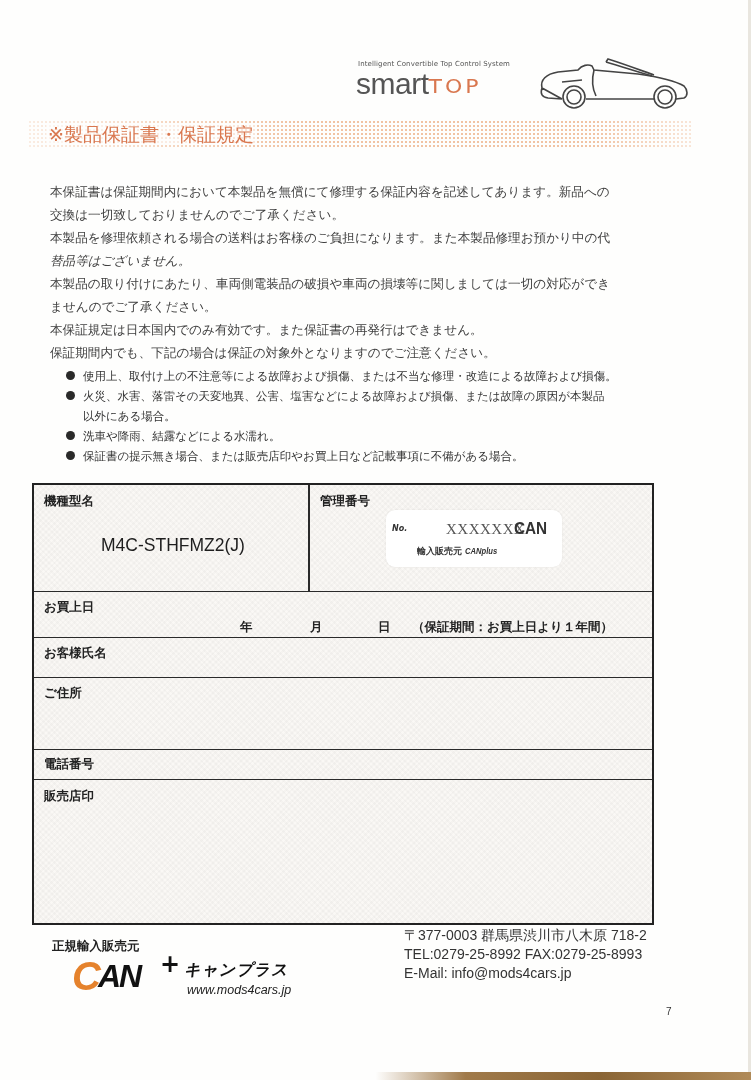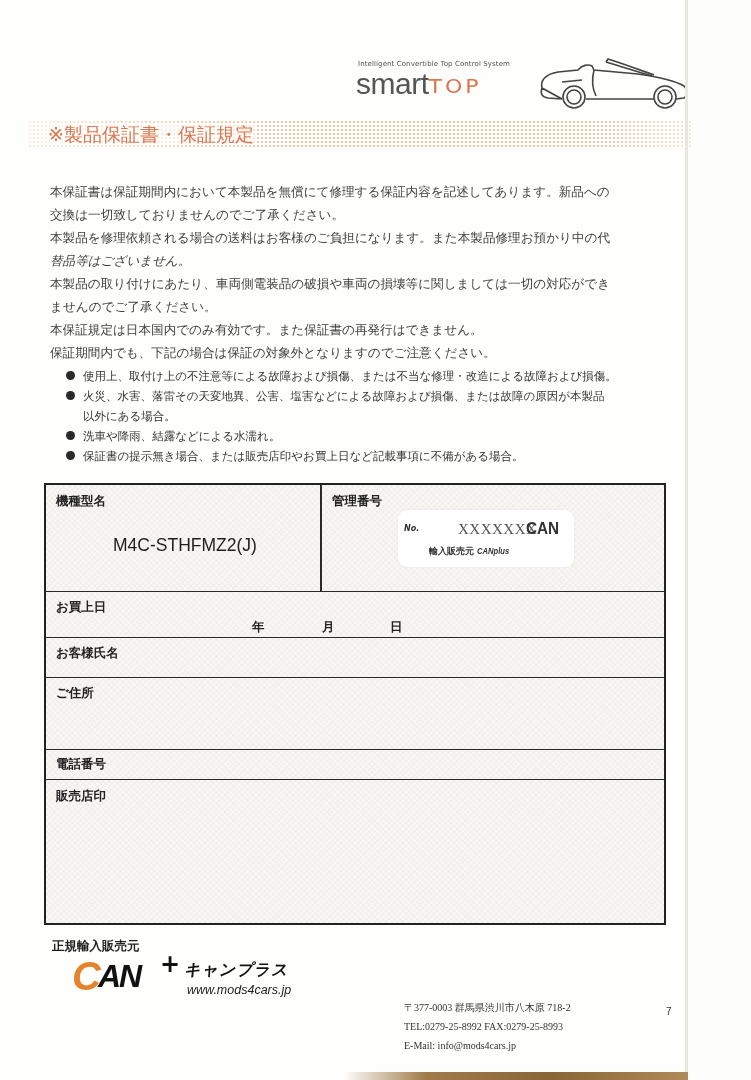--- a/index.html
+++ b/index.html
@@ -2,21 +2,21 @@
 <html><head>
 <meta charset="utf-8">
 <style>
   html, body { margin: 0; padding: 0; }
   body {
     width: 751px; height: 1080px; position: relative; overflow: hidden;
     background: #fdfdfc;
     font-family: "DejaVu Sans", "Liberation Sans", sans-serif;
     color: #2a2a2a;
   }
-  .page { position: absolute; left: 0; top: 0; width: 688px; height: 1080px; background: #fefefd; }
+  .page { position: absolute; left: 0; top: 0; width: 751px; height: 1080px; background: #fefefd; }
   .table-edge {
     position: absolute; left: 0; right: 0; bottom: 0; height: 8px;
     background: linear-gradient(90deg, #fefefd 0%, #fefefd 50%, #a07a4a 62%, #8a6535 80%, #b08a58 100%);
   }
   .right-edge { position: absolute; top: 0; right: 0; width: 3px; height: 1080px; background: #e9e6df; }
 
   
   .logo { position: absolute; left: 356px; top: 52px; width: 340px; height: 60px; }
   .logo .tagline { position: absolute; left: 2px; top: 8px; font-size: 7px; color: #555; letter-spacing: 0.1px; font-family: "DejaVu Sans", sans-serif; white-space: nowrap; }
   .logo .brand { position: absolute; left: 0; top: 17px; font-size: 30px; line-height: 30px; white-space: nowrap; font-family: "Liberation Sans", sans-serif; }
@@ -41,21 +41,21 @@
 
   
   .para { position: absolute; left: 50px; font-size: 12.6px; color: #404040; line-height: 23px; white-space: nowrap; }
   .bullets { position: absolute; left: 66px; top: 366px; }
   .bullet { position: relative; font-size: 11.5px; color: #333; line-height: 20px; padding-left: 17px; white-space: nowrap; }
   .bullet .dot { position: absolute; left: 0; top: 5px; width: 9px; height: 9px; border-radius: 50%; background: #2a2a2a; }
   .bullet .cont { display: block; }
 
   
   .form {
-    position: absolute; left: 44px; top: 483px; width: 618px; height: 438px;
+    position: absolute; left: 32px; top: 483px; width: 618px; height: 438px;
     border: 2px solid #222;
     background-color: #faf8f5;
     background-image:
       repeating-linear-gradient(45deg, rgba(0,0,0,0.018) 0 2px, transparent 2px 4px),
       repeating-linear-gradient(-45deg, rgba(0,0,0,0.018) 0 2px, transparent 2px 4px);
   }
   .row { position: absolute; left: 0; right: 0; border-bottom: 1.5px solid #2a2a2a; }
   .row.last { border-bottom: none; }
   .cell-label { position: absolute; left: 10px; top: 8px; font-size: 12.5px; color: #222; font-weight: bold; }
   .vdiv { position: absolute; top: 0; bottom: 0; width: 1.5px; background: #2a2a2a; }
@@ -72,21 +72,21 @@
   .date-line { position: absolute; top: 28px; font-size: 12.5px; font-weight: bold; color: #222; white-space: nowrap; }
 
   
   .footer-label { position: absolute; left: 52px; top: 938px; font-size: 12.5px; font-weight: bold; color: #222; }
   .can-logo { position: absolute; left: 72px; top: 958px; height: 40px; width: 300px; }
   .can-logo .c { position: absolute; left: 0; top: -2px; font-size: 40px; font-weight: bold; color: #e5822c; font-family: "Liberation Sans", sans-serif; font-style: italic; line-height: 40px; }
   .can-logo .an { position: absolute; left: 26px; top: -2px; font-size: 32px; font-weight: bold; color: #111; font-family: "Liberation Sans", sans-serif; font-style: italic; letter-spacing: -2px; line-height: 40px; }
   .can-logo .plus { position: absolute; left: 88px; top: -6px; font-size: 24px; font-weight: bold; color: #111; line-height: 24px; }
   .can-logo .kana { position: absolute; left: 112px; top: 2px; font-size: 16px; font-weight: bold; color: #111; font-style: italic; letter-spacing: 1px; white-space: nowrap; }
   .can-logo .url { position: absolute; left: 115px; top: 25px; font-size: 12.5px; color: #222; font-style: italic; font-family: "Liberation Sans", sans-serif; white-space: nowrap; }
-  .address { position: absolute; left: 404px; top: 998px; font-size: 10px; color: #333; line-height: 19px; font-family: Liberation Serif, serif; white-space: nowrap; }
+  .address { position: absolute; left: 404px; top: 926px; font-size: 14px; color: #333; line-height: 19px; font-family: Liberation Sans, sans-serif; white-space: nowrap; }
   .page-number { position: absolute; left: 666px; top: 1006px; font-size: 10px; color: #333; font-family: "Liberation Sans", sans-serif; }
 </style>
 </head>
 <body>
 
 <div class="page">
 
   <div class="logo">
     <div class="tagline">Intelligent Convertible Top Control System</div>
     <div class="brand">
@@ -152,20 +152,21 @@
         <span class="can">CAN</span>
         <span class="importer"><span>輸入販売元</span> <span class="cp">CANplus</span></span>
       </div>
     </div>
 
     <div class="row" style="top:106px; height:46px;">
       <div class="cell-label">お買上日</div>
       <div class="date-line" style="left:206px;">年</div>
       <div class="date-line" style="left:276px;">月</div>
       <div class="date-line" style="left:344px;">日</div>
+      <div class="date-line" style="left:378px;">（保証期間：お買上日より１年間）</div>
     </div>
 
     <div class="row" style="top:152px; height:40px;">
       <div class="cell-label">お客様氏名</div>
     </div>
 
     <div class="row" style="top:192px; height:72px;">
       <div class="cell-label">ご住所</div>
     </div>
 

